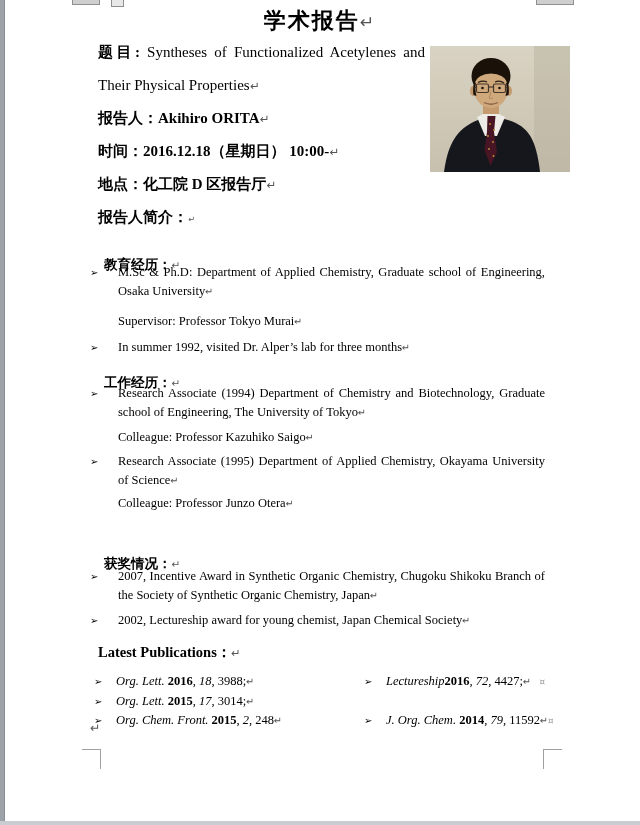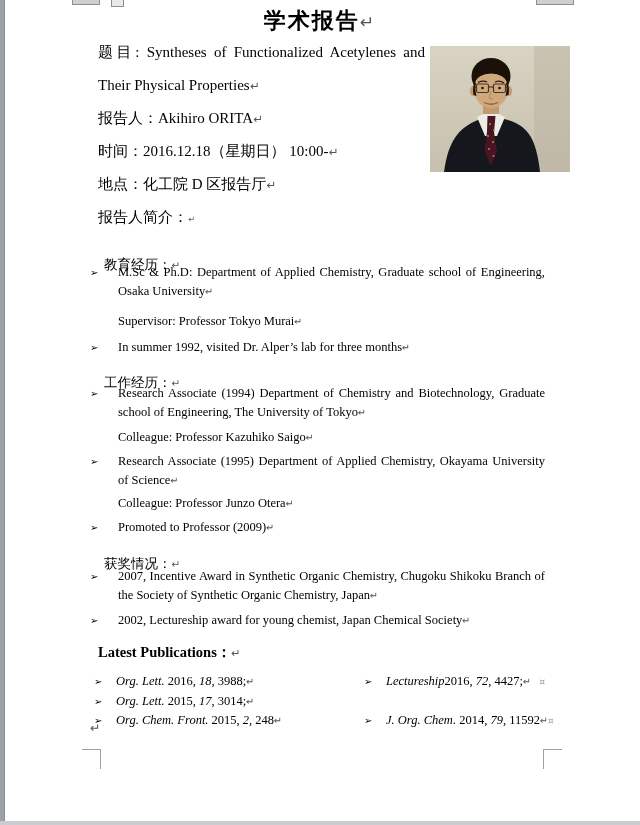--- a/index.html
+++ b/index.html
@@ -30,21 +30,21 @@
       text-align:justify;text-justify:inter-word;padding-left:28px;text-indent:-28px;box-sizing:border-box;}
   .sub{position:absolute;left:118px;margin:0;font-size:12.5px;line-height:18px;white-space:nowrap;}
   .arr{display:inline-block;width:28px;text-indent:0;font-size:10px;font-family:"DejaVu Sans",sans-serif;}
   .li-pub{position:absolute;margin:4px;font-size:12.5px;line-height:18px;white-space:nowrap;
           padding-left:22px;text-indent:-22px;}
   .li-pub .arr{width:22px;}
   .pub-left{left:90px;}
   .pub-right{left:360px;}
   .final-mark{position:absolute;left:90px;top:721px;margin:0;font-size:12.5px;line-height:14px;}
   
-  .st-b{font-weight:400;}
+  .st-b{font-weight:700;}
   .st-i{font-style:italic;}
   .st-sq{text-decoration-style:wavy;text-decoration-color:#dd1111;
          text-decoration-thickness:1px;text-underline-offset:2px;}
   .st-pm{font-family:"DejaVu Sans",sans-serif;color:#555;font-size:0.78em;font-weight:400;font-style:normal;}
   .st-sm{font-size:0.55em;}
   .st-cm{font-family:"DejaVu Sans",sans-serif;color:#999;font-size:0.7em;font-weight:400;font-style:normal;white-space:pre;}
   
   .photo{position:absolute;left:430px;top:46px;width:140px;height:126px;}
 </style>
 </head>
@@ -117,21 +117,20 @@
   <h2 class="sh" style="top:241px"><span class="st-b">教育经历：</span><span class="st-pm">↵</span></h2>
   <p class="li" style="top:263px"><span class="arr">➢</span><span><span class="st-sq">M.Sc</span><span> &amp; </span><span class="st-sq">Ph.D</span><span>: Department of Applied Chemistry, Graduate school of Engineering, Osaka University</span><span class="st-pm">↵</span></span></p>
   <p class="sub" style="top:312px"><span>Supervisor: Professor Tokyo </span><span class="st-sq">Murai</span><span class="st-pm">↵</span></p>
   <p class="li" style="top:338px"><span class="arr">➢</span><span><span>In summer 1992, visited Dr. </span><span class="st-sq">Alper’s</span><span> lab for three months</span><span class="st-pm">↵</span></span></p>
 
   <h2 class="sh" style="top:359px"><span class="st-b">工作经历：</span><span class="st-pm">↵</span></h2>
   <p class="li" style="top:384px"><span class="arr">➢</span><span><span>Research Associate (1994) Department of Chemistry and Biotechnology, Graduate school of Engineering, The University of Tokyo</span><span class="st-pm">↵</span></span></p>
   <p class="sub" style="top:428px"><span>Colleague: Professor Kazuhiko </span><span class="st-sq">Saigo</span><span class="st-pm">↵</span></p>
   <p class="li" style="top:452px"><span class="arr">➢</span><span><span>Research Associate (1995) Department of Applied Chemistry, Okayama University of Science</span><span class="st-pm">↵</span></span></p>
   <p class="sub" style="top:494px"><span>Colleague: Professor </span><span class="st-sq">Junzo Otera</span><span class="st-pm">↵</span></p>
-  <p class="li" style="top:518px"><span class="arr">➢</span><span><span>Promoted to Professor (2009)</span><span class="st-pm">↵</span></span></p>
 
   <h2 class="sh" style="top:540px"><span class="st-b">获奖情况：</span><span class="st-pm">↵</span></h2>
   <p class="li" style="top:567px"><span class="arr">➢</span><span><span>2007, Incentive Award in Synthetic Organic Chemistry, Chugoku Shikoku Branch of the Society of Synthetic Organic Chemistry, Japan</span><span class="st-pm">↵</span></span></p>
   <p class="li" style="top:611px"><span class="arr">➢</span><span><span>2002, Lectureship award for young chemist, Japan Chemical Society</span><span class="st-pm">↵</span></span></p>
 
   <h2 class="pubh" style="top:643px"><span>Latest Publications：</span><span class="st-pm">↵</span></h2>
   <p class="li-pub pub-left" style="top:668px"><span class="arr">➢</span><span><span class="st-i">Org. </span><span class="st-i st-sq">Lett.</span><span> </span><span class="st-b">2016</span><span>, </span><span class="st-i">18</span><span>, 3988;</span><span class="st-pm">↵</span></span></p>
   <p class="li-pub pub-left" style="top:688px"><span class="arr">➢</span><span><span class="st-i">Org. </span><span class="st-i st-sq">Lett.</span><span> </span><span class="st-b">2015</span><span>, </span><span class="st-i">17</span><span>, 3014;</span><span class="st-pm">↵</span></span></p>
   <p class="li-pub pub-left" style="top:707px"><span class="arr">➢</span><span><span class="st-i">Org. Chem. Front.</span><span> </span><span class="st-b">2015</span><span>, </span><span class="st-i">2</span><span>, 248</span><span class="st-pm">↵</span></span></p>
   <p class="li-pub pub-right" style="top:668px"><span class="arr">➢</span><span><span class="st-i">Lectureship</span><span class="st-b">2016</span><span>, </span><span class="st-i">72</span><span>, 4427;</span><span class="st-pm">↵</span><span class="st-cm">   ¤</span></span></p>

